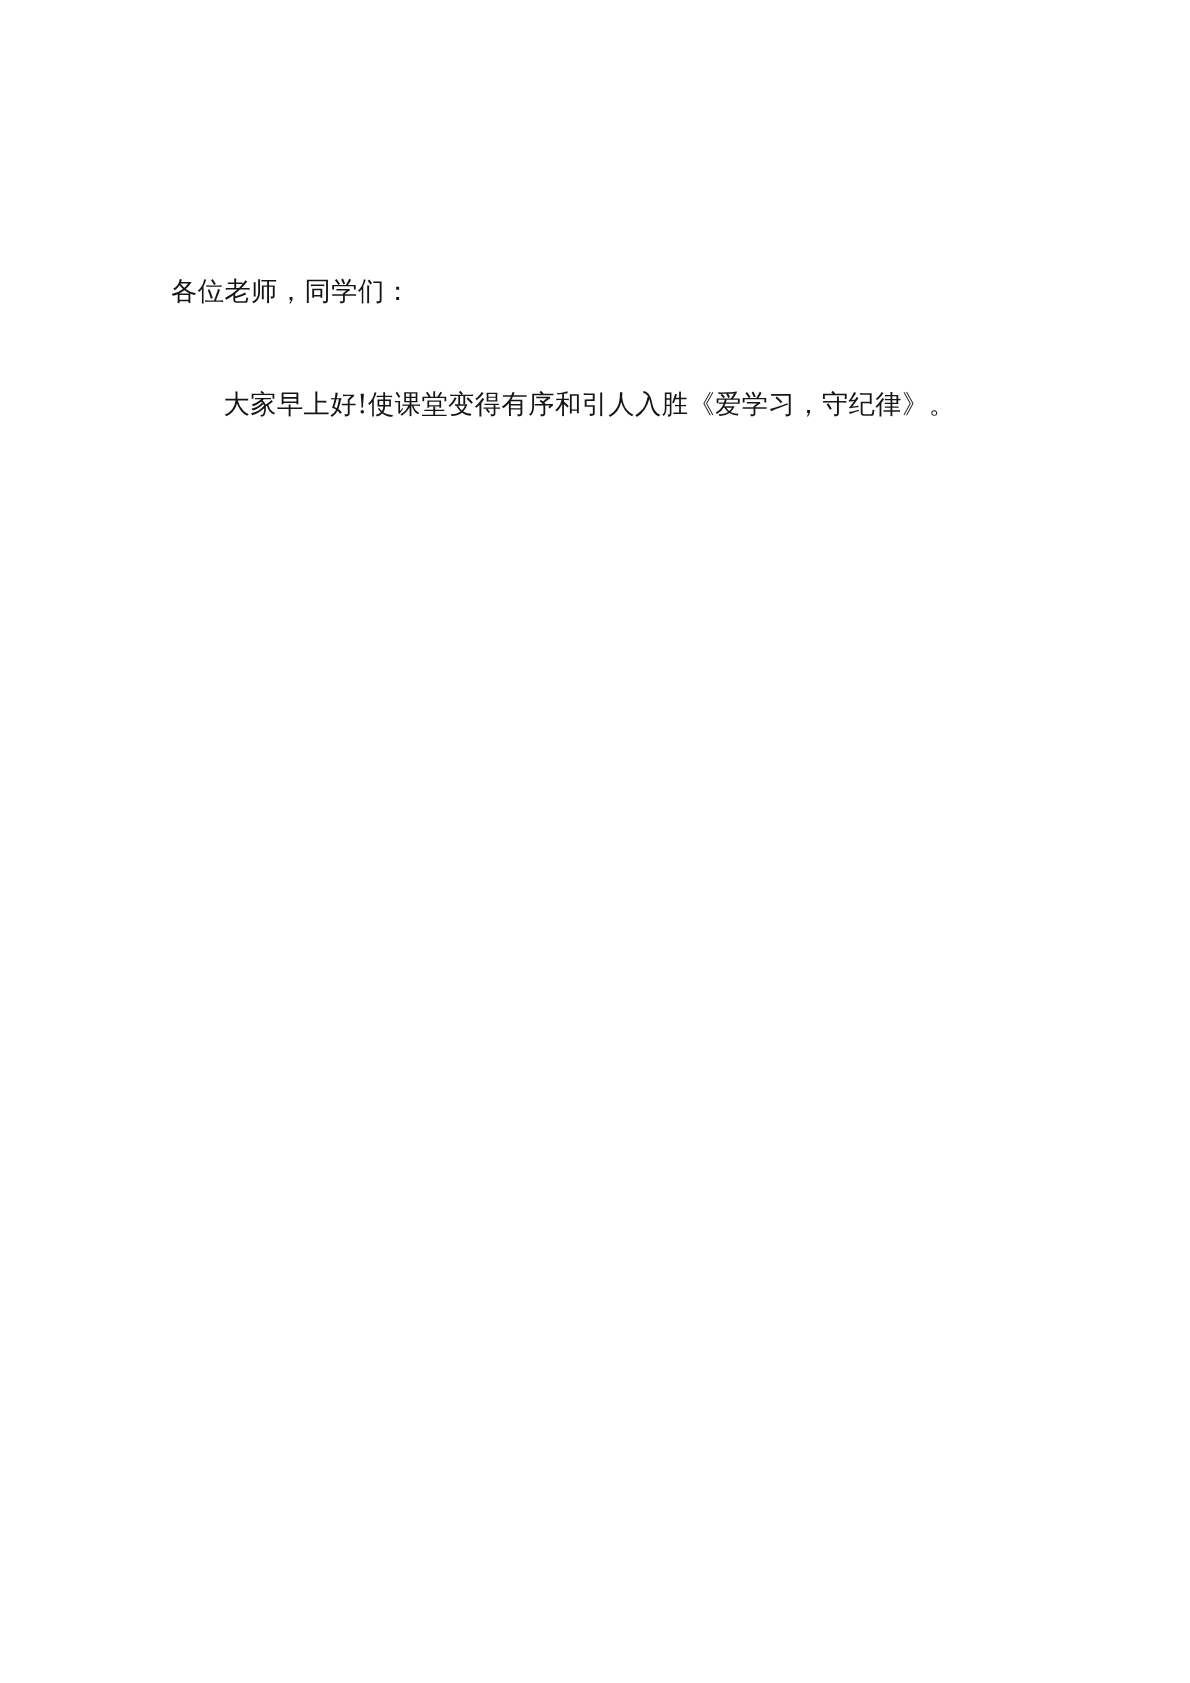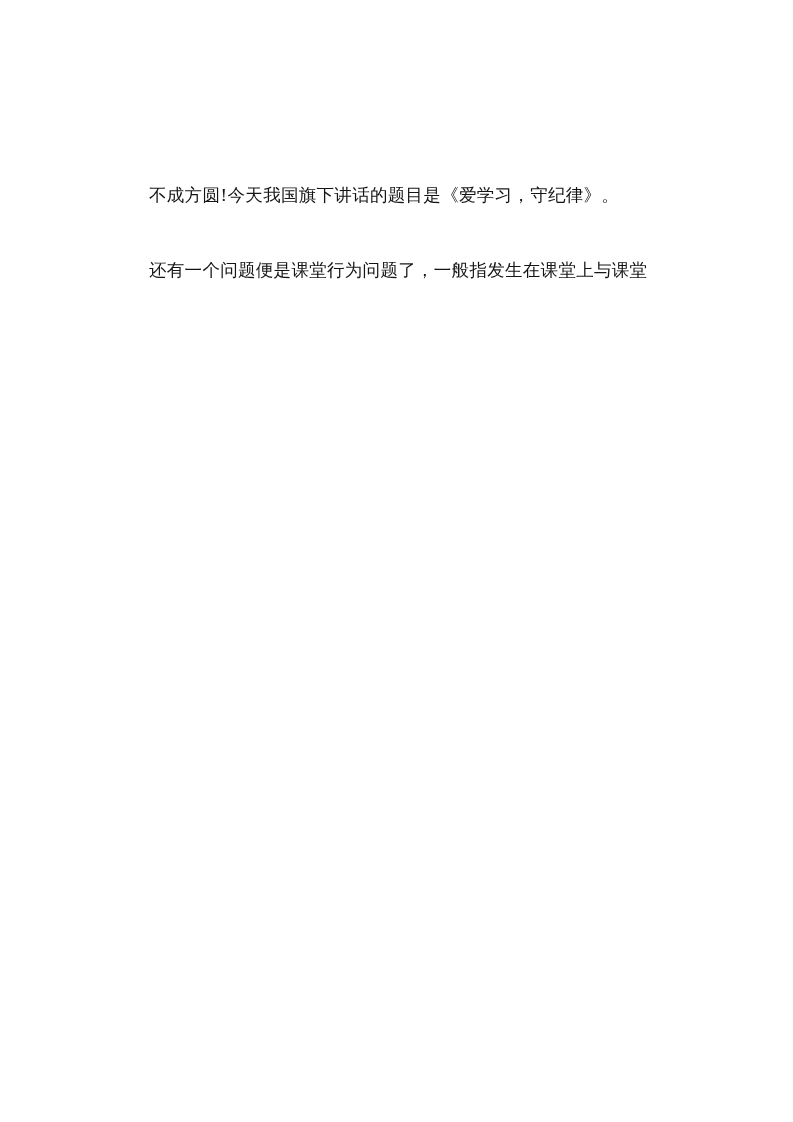--- a/index.html
+++ b/index.html
@@ -44,16 +44,16 @@
   }
   p.para.last {
     margin-bottom: 0;
   }
 </style>
 </head>
 <body>
 
 <div class="page">
   <div class="doc-body">
-    <p class="para indent">不成方圆!今天我国旗下讲话的题目是《爱学习，守纪律》。</p>
-    <p class="para indent last">还有一个问题便是课堂行为问题了，一般指发生在课堂上与课堂</p>
+    <p class="para">各位老师，同学们：</p>
+    <p class="para indent">大家早上好!使课堂变得有序和引人入胜《爱学习，守纪律》。</p>
   </div>
 </div>
 
 </body></html>

